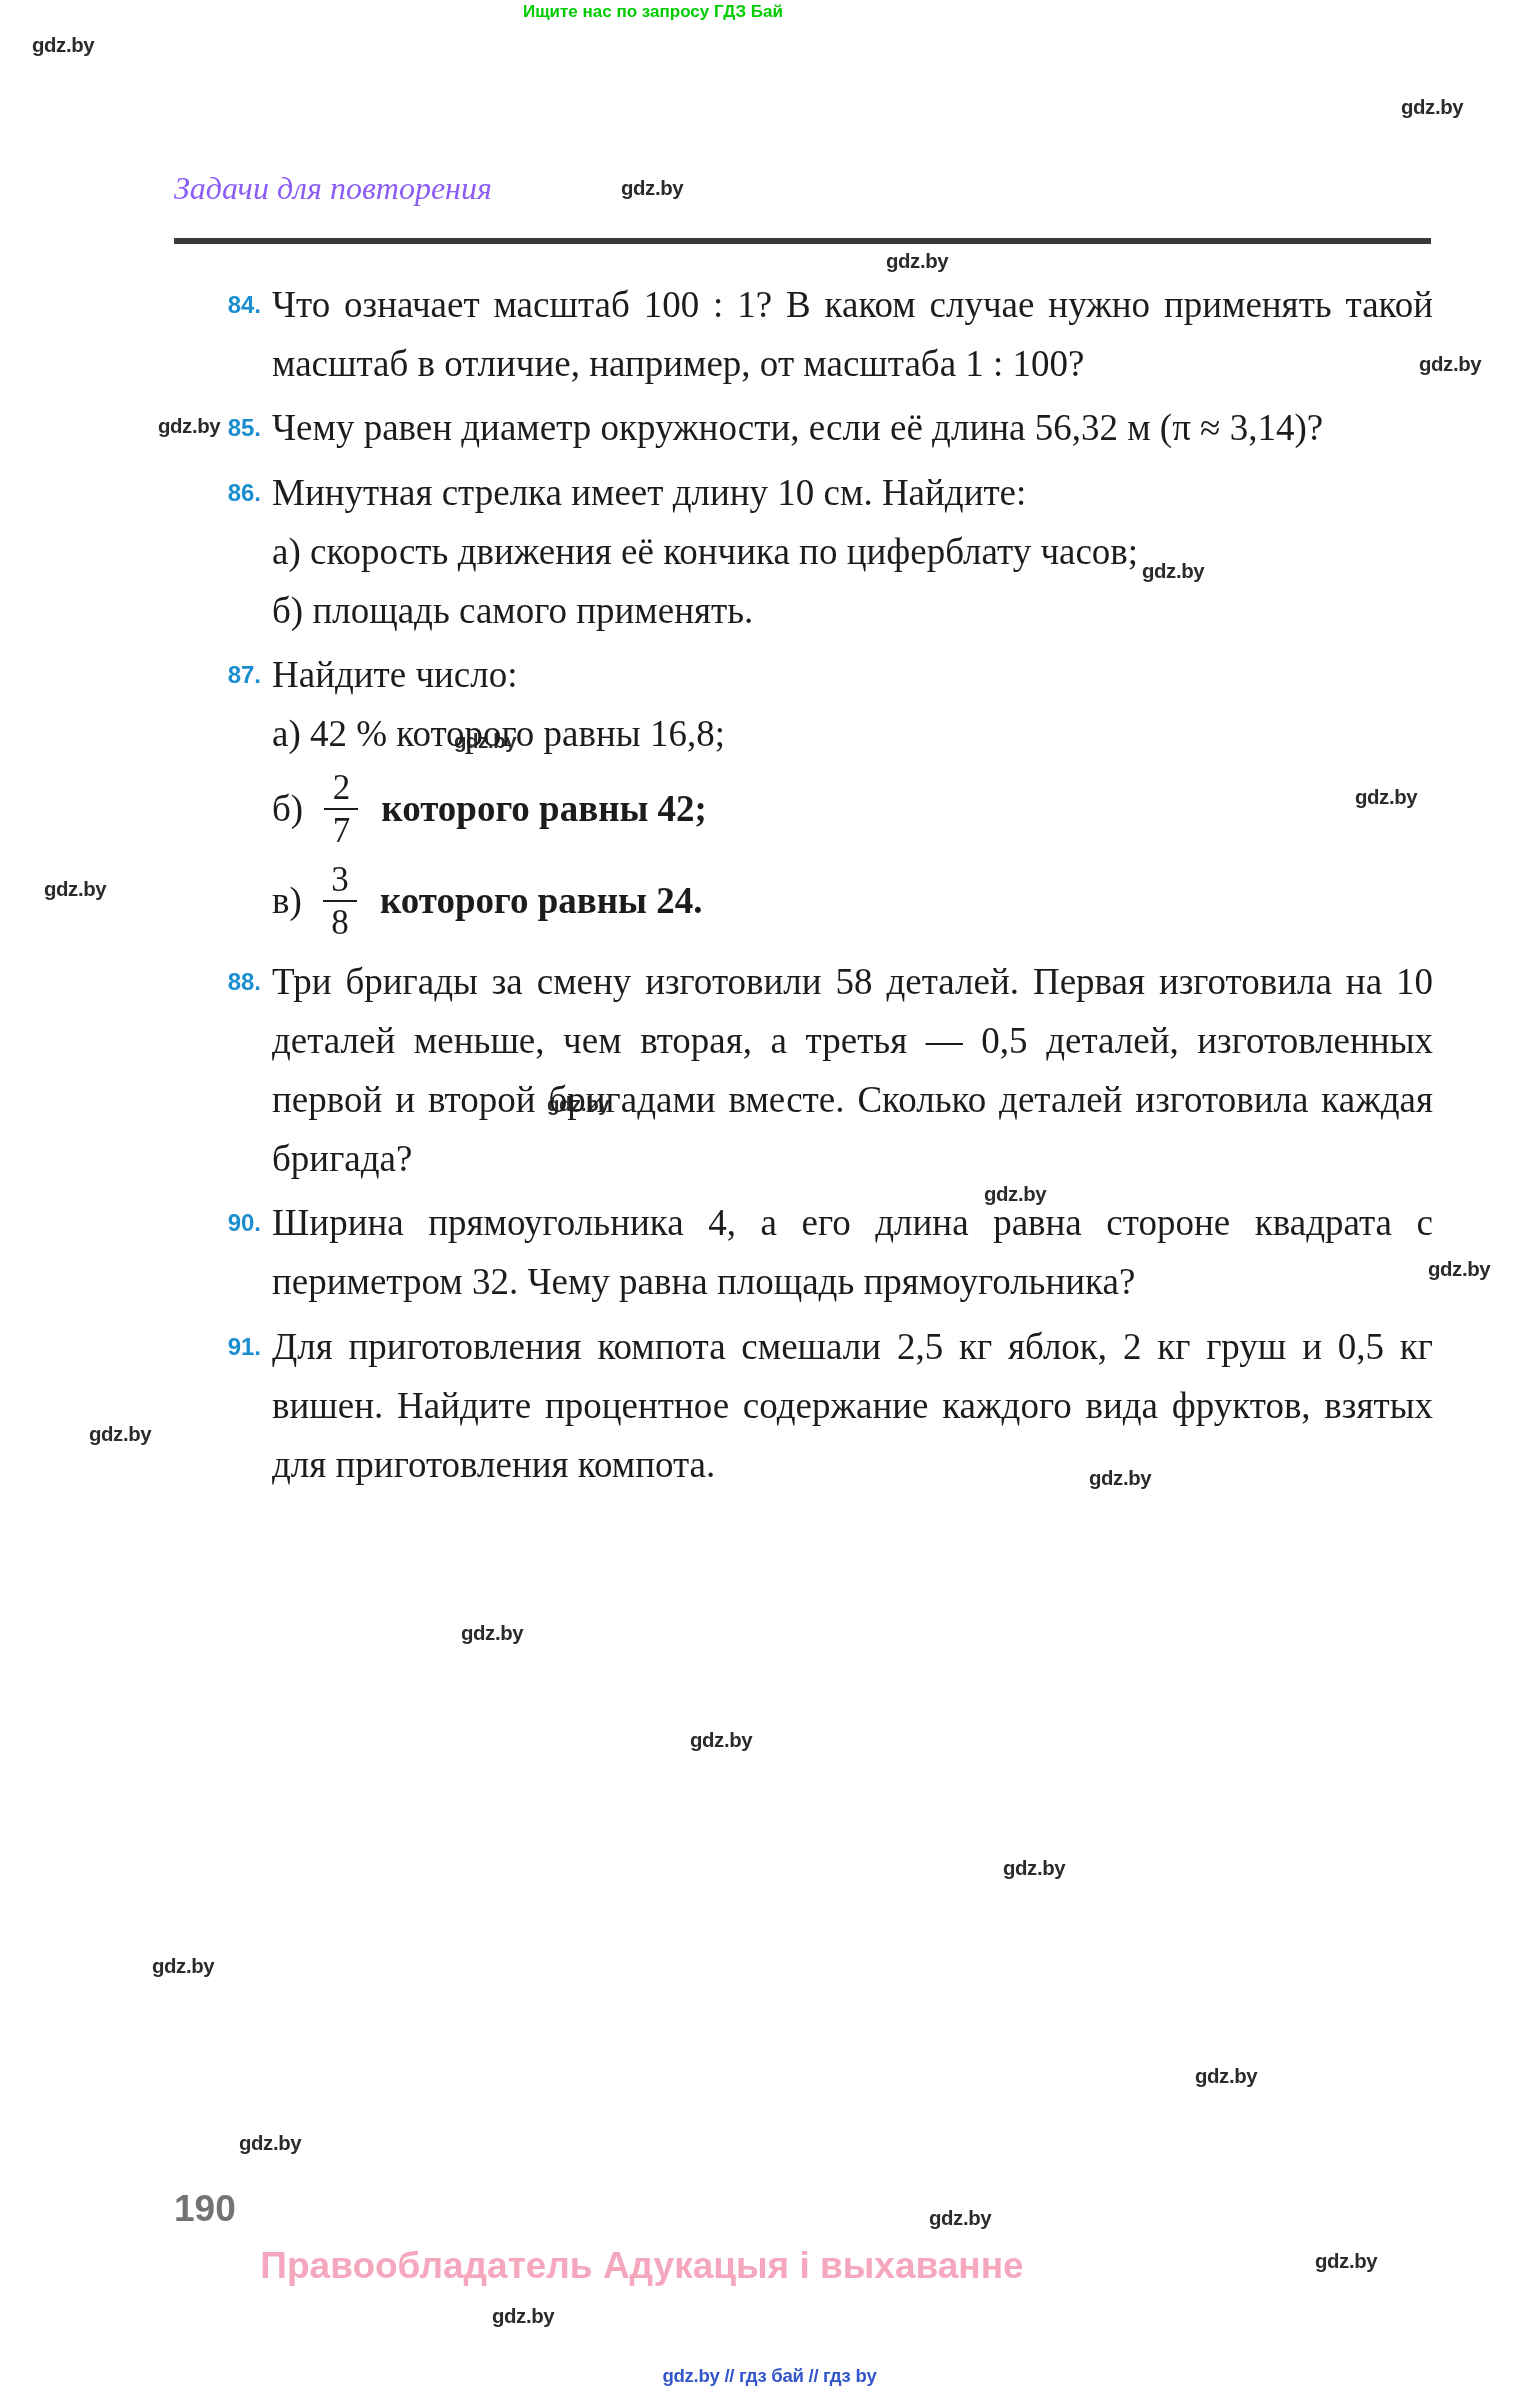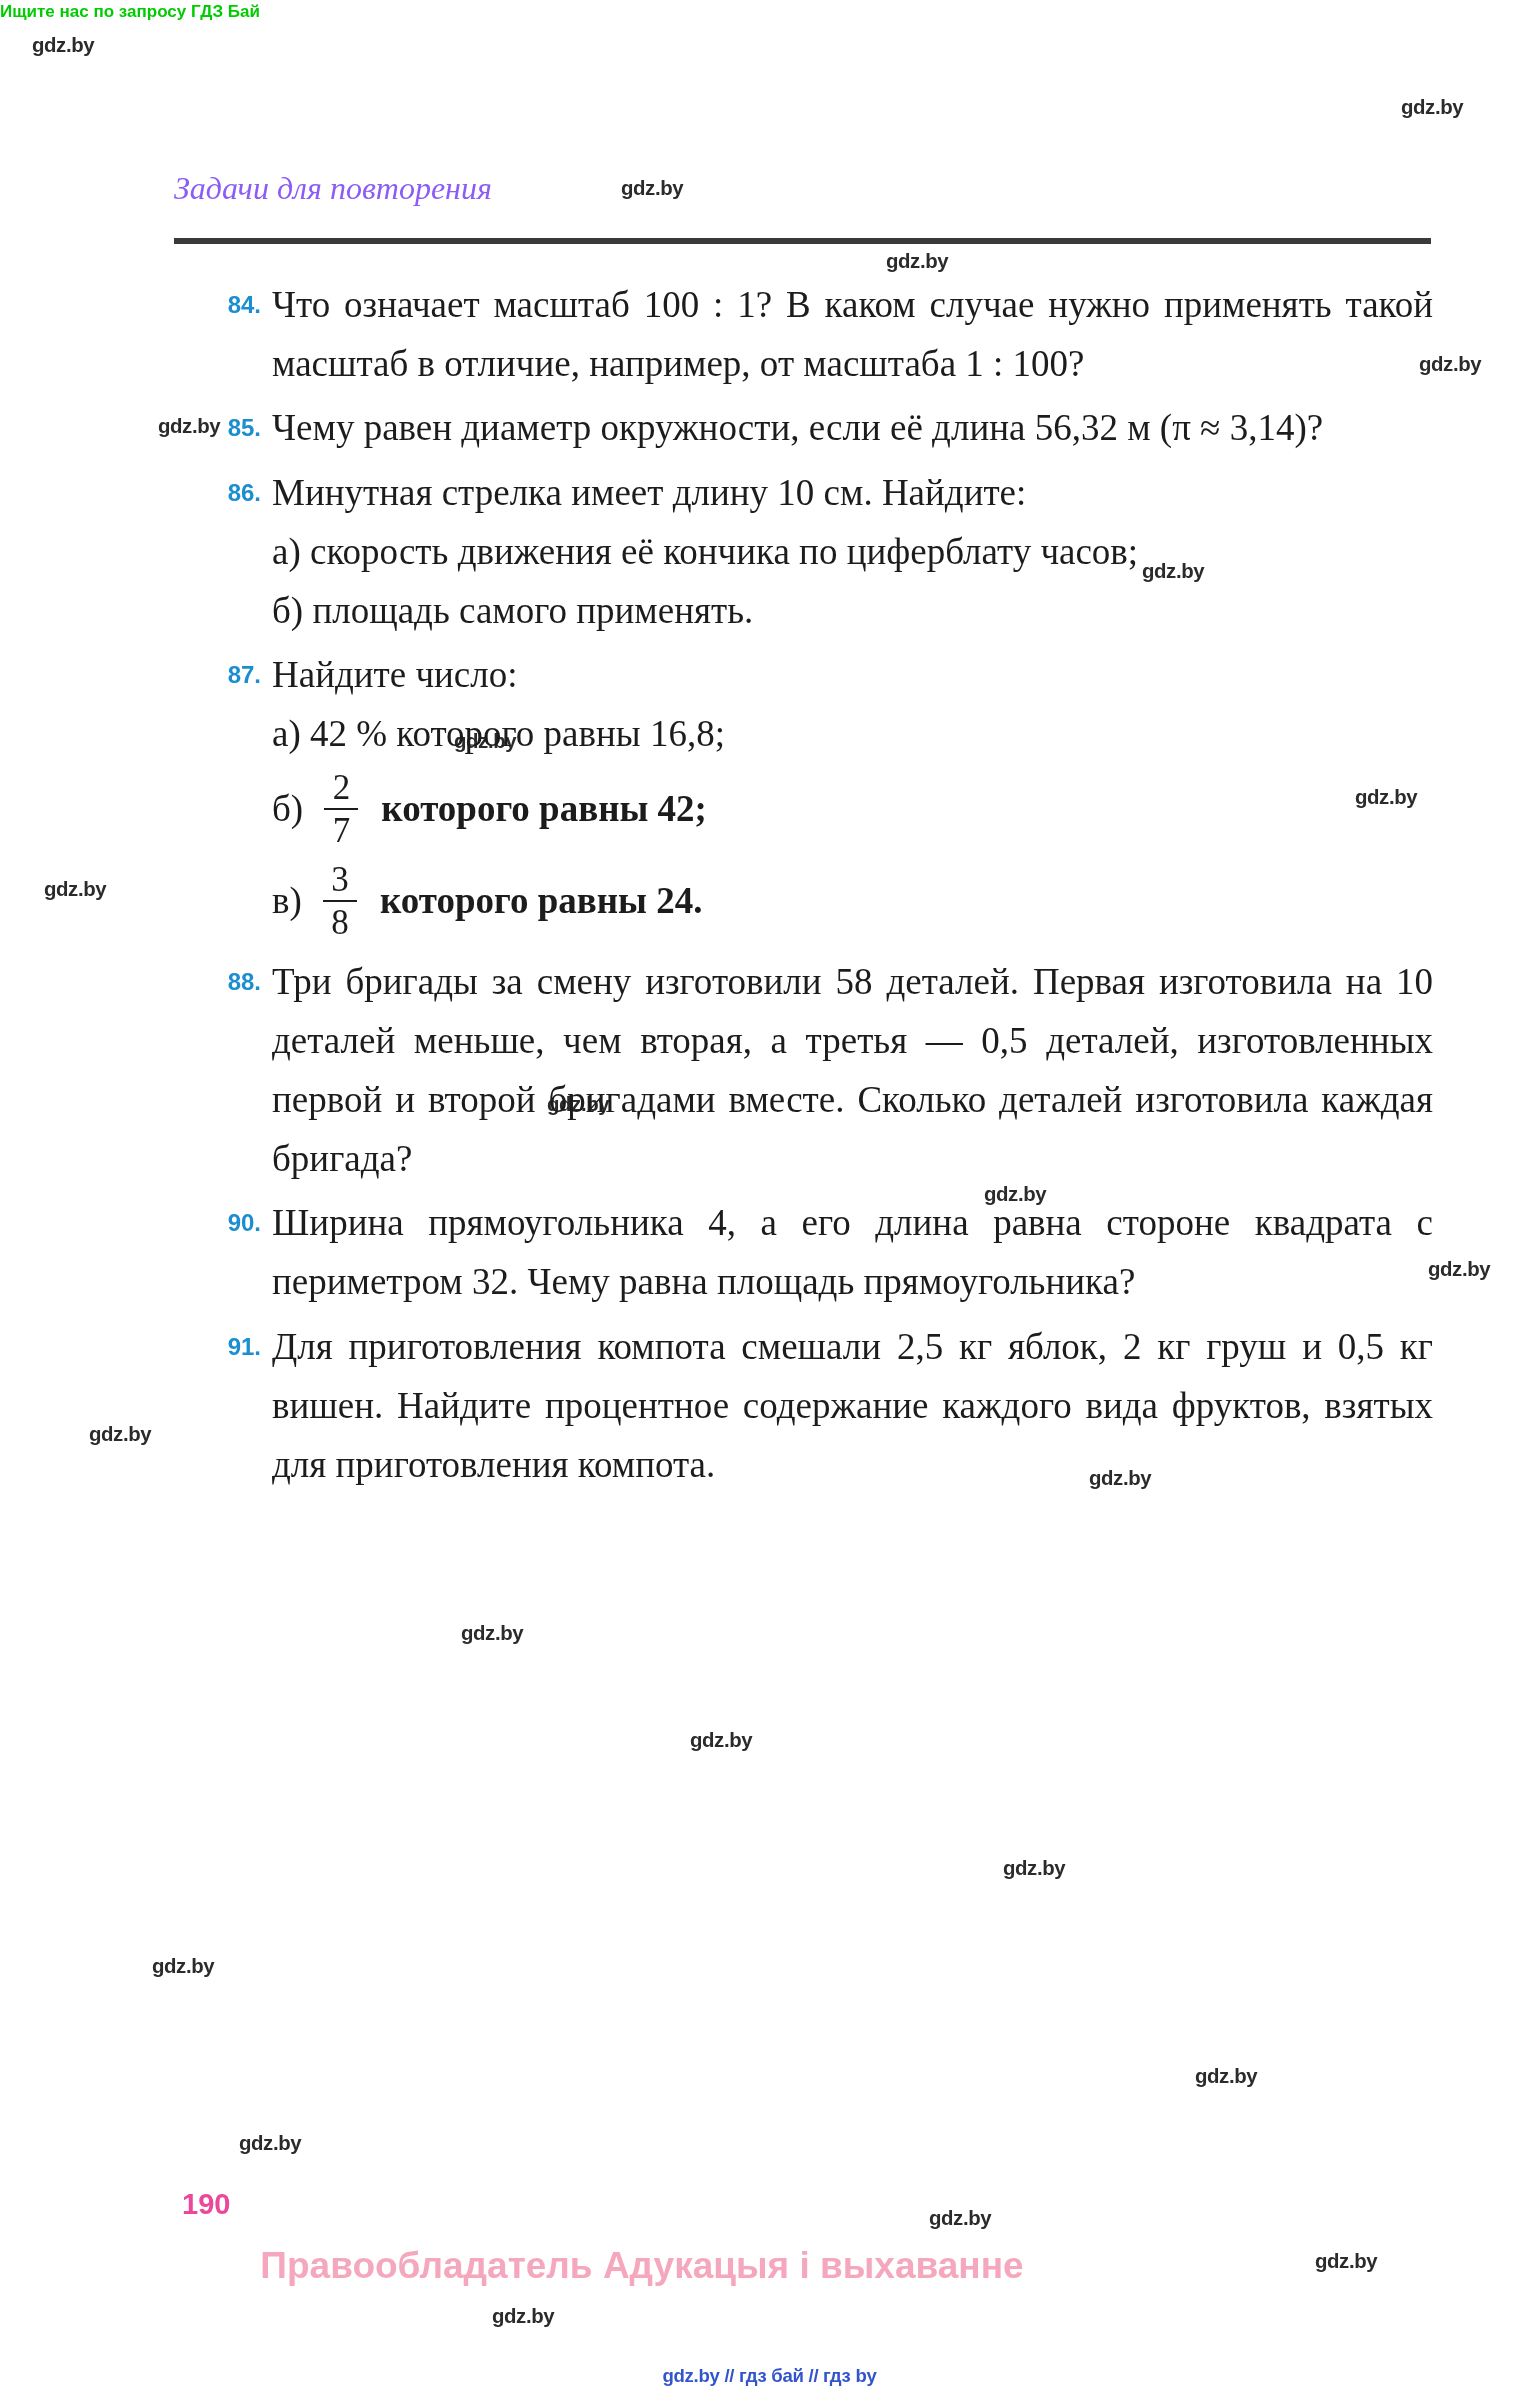--- a/index.html
+++ b/index.html
@@ -15,21 +15,21 @@
     font-family: "Liberation Serif", serif;
     color: #1c1c1c;
   }
 
   
   .promo-banner {
     position: absolute;
     top: 1.8px;
     left: 0;
     width: 1306px;
-    text-align: left;
+    text-align: center;
     font-family: "Liberation Sans", sans-serif;
     font-size: 17px;
     font-weight: 700;
     color: #00cc00;
     letter-spacing: 0px;
   }
 
   
   .wm {
     position: absolute;
@@ -136,26 +136,26 @@
     line-height: 1;
   }
   .frac .num { font-size: 35px; padding-bottom: 2.7px; }
   .frac .bar { width: 34px; height: 2.7px; background: #1c1c1c; }
   .frac .den { font-size: 35px; padding-top: 2.7px; }
   .frac-tail { margin-left: 14px; font-weight: bold; }
 
   
   .page-number {
     position: absolute;
-    left: 182px;
+    left: 174px;
     top: 2188px;
     font-family: "Liberation Sans", sans-serif;
-    font-size: 29px;
-    font-weight: 700;
-    color: #ec4899;
+    font-size: 37px;
+    font-weight: 700;
+    color: #737373;
   }
 
   
   .copyright-wm {
     position: absolute;
     left: 199px;
     top: 2245px;
     width: 886px;
     text-align: center;
     font-family: "Liberation Sans", sans-serif;

